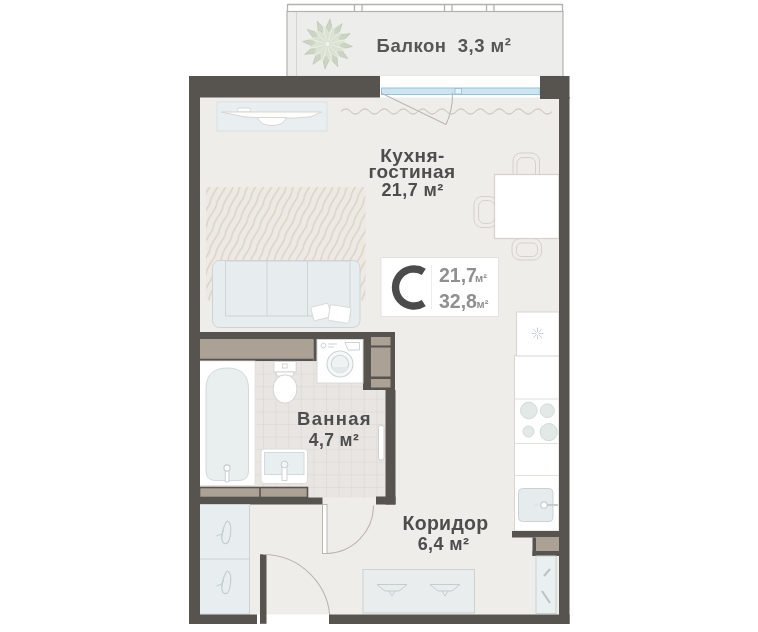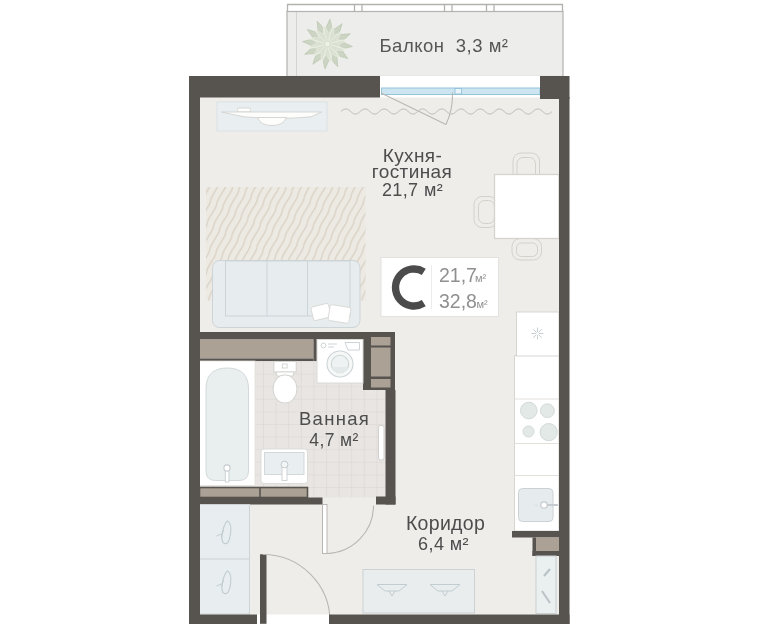--- a/index.html
+++ b/index.html
@@ -1,16 +1,16 @@
 <!DOCTYPE html>
 <html><head>
 <meta charset="utf-8">
 <style>
 html,body{margin:0;padding:0;background:#ffffff;}
-#stage{position:relative;width:758px;height:632px;background:#ffffff;overflow:hidden;}
+#stage{position:relative;width:758px;height:632px;background:#ffffff;overflow:hidden;font-weight:bold;}
 svg{display:block;}
 text{font-family:"Liberation Sans",sans-serif;}
 </style>
 </head>
 <body>
 <div id="stage">
 <svg width="758" height="632" viewBox="0 0 758 632">
 <defs>
 <pattern id="tile" width="12.6" height="12.6" patternUnits="userSpaceOnUse" x="200" y="361">
   <rect width="12.6" height="12.6" fill="#e8e5e2"></rect>

